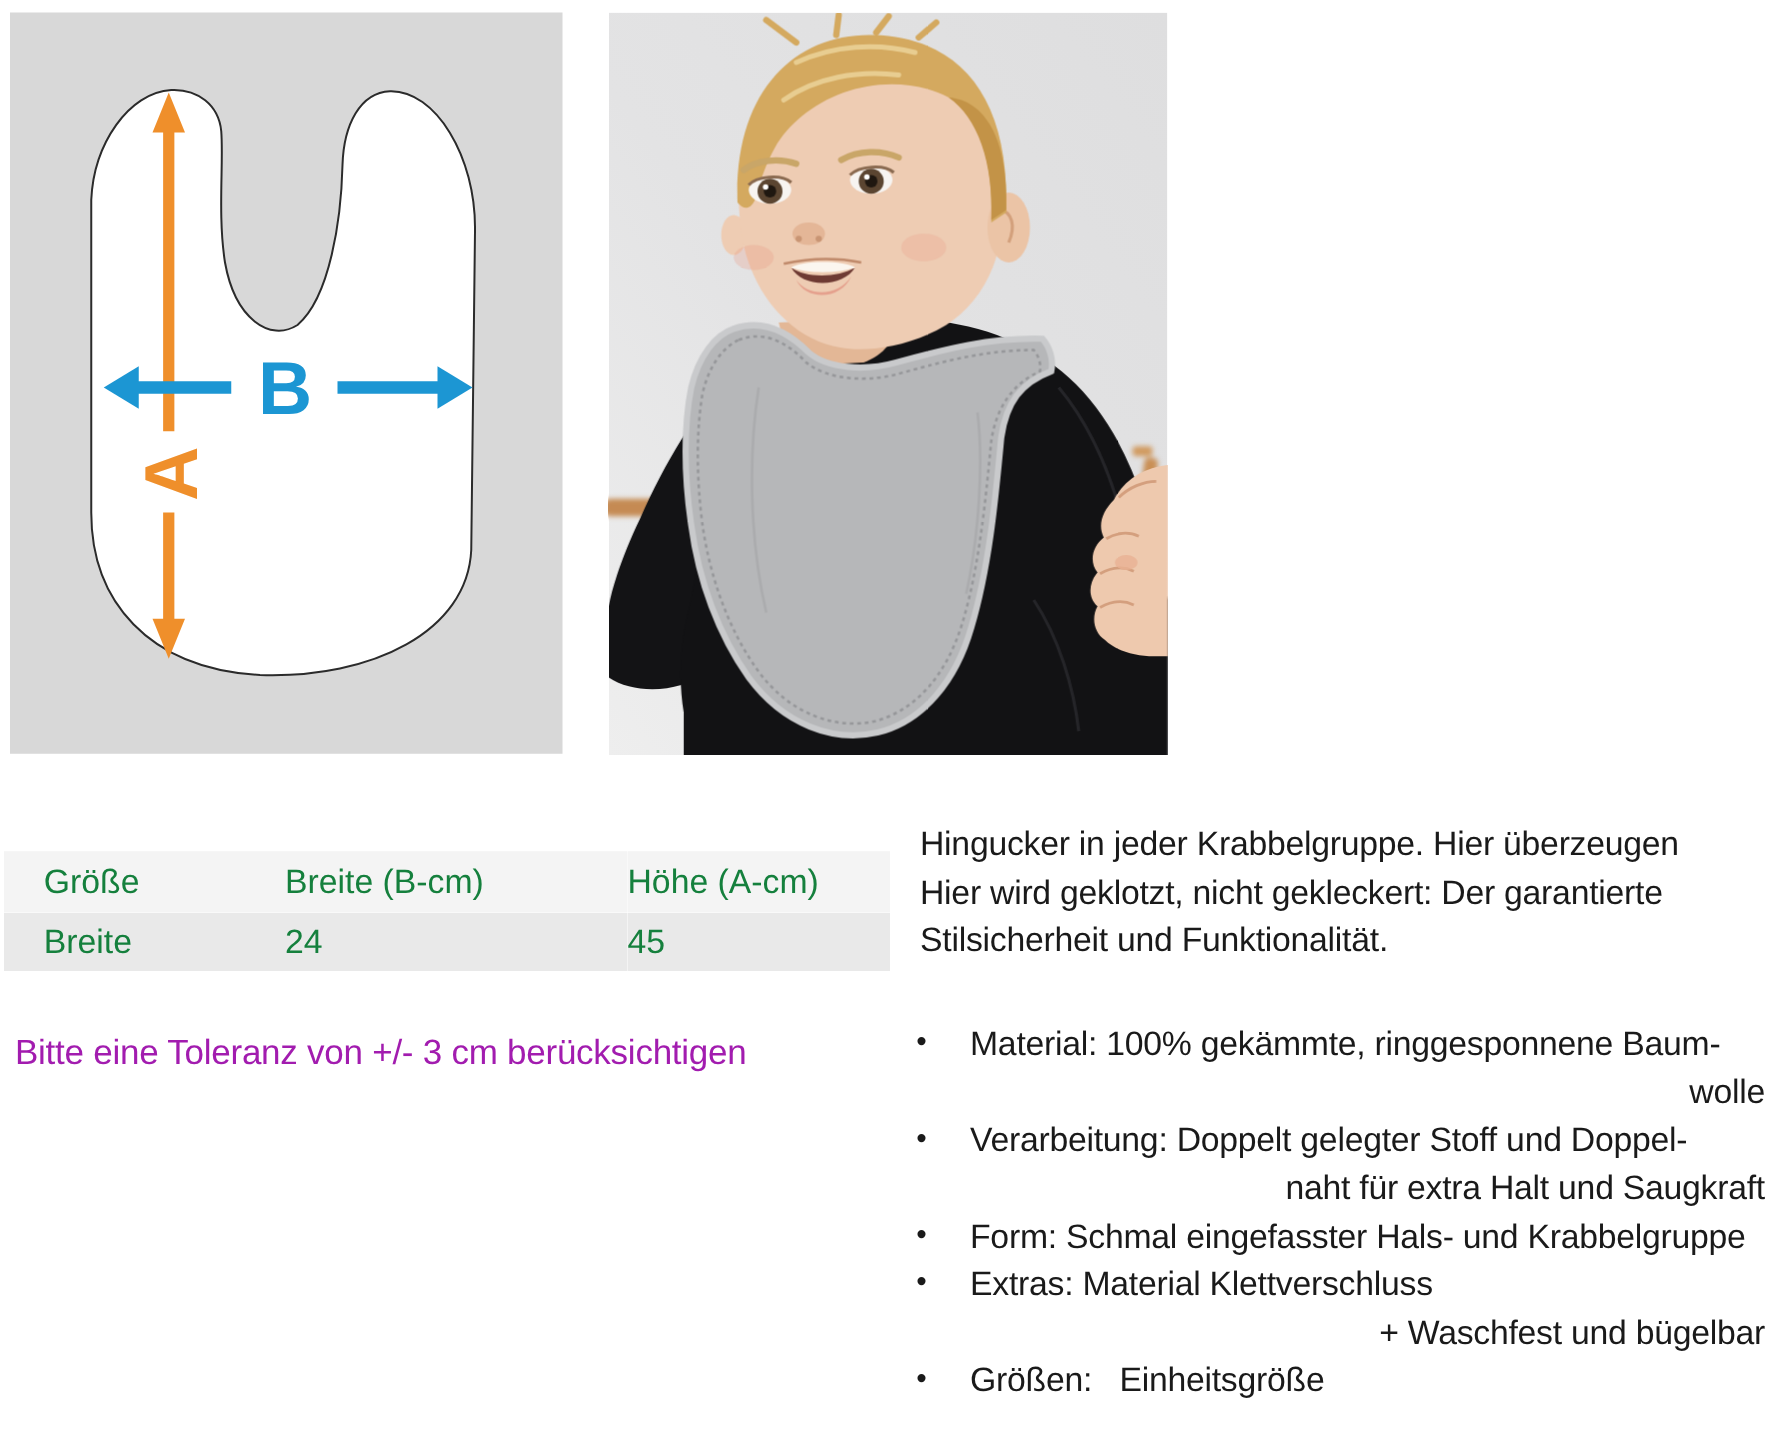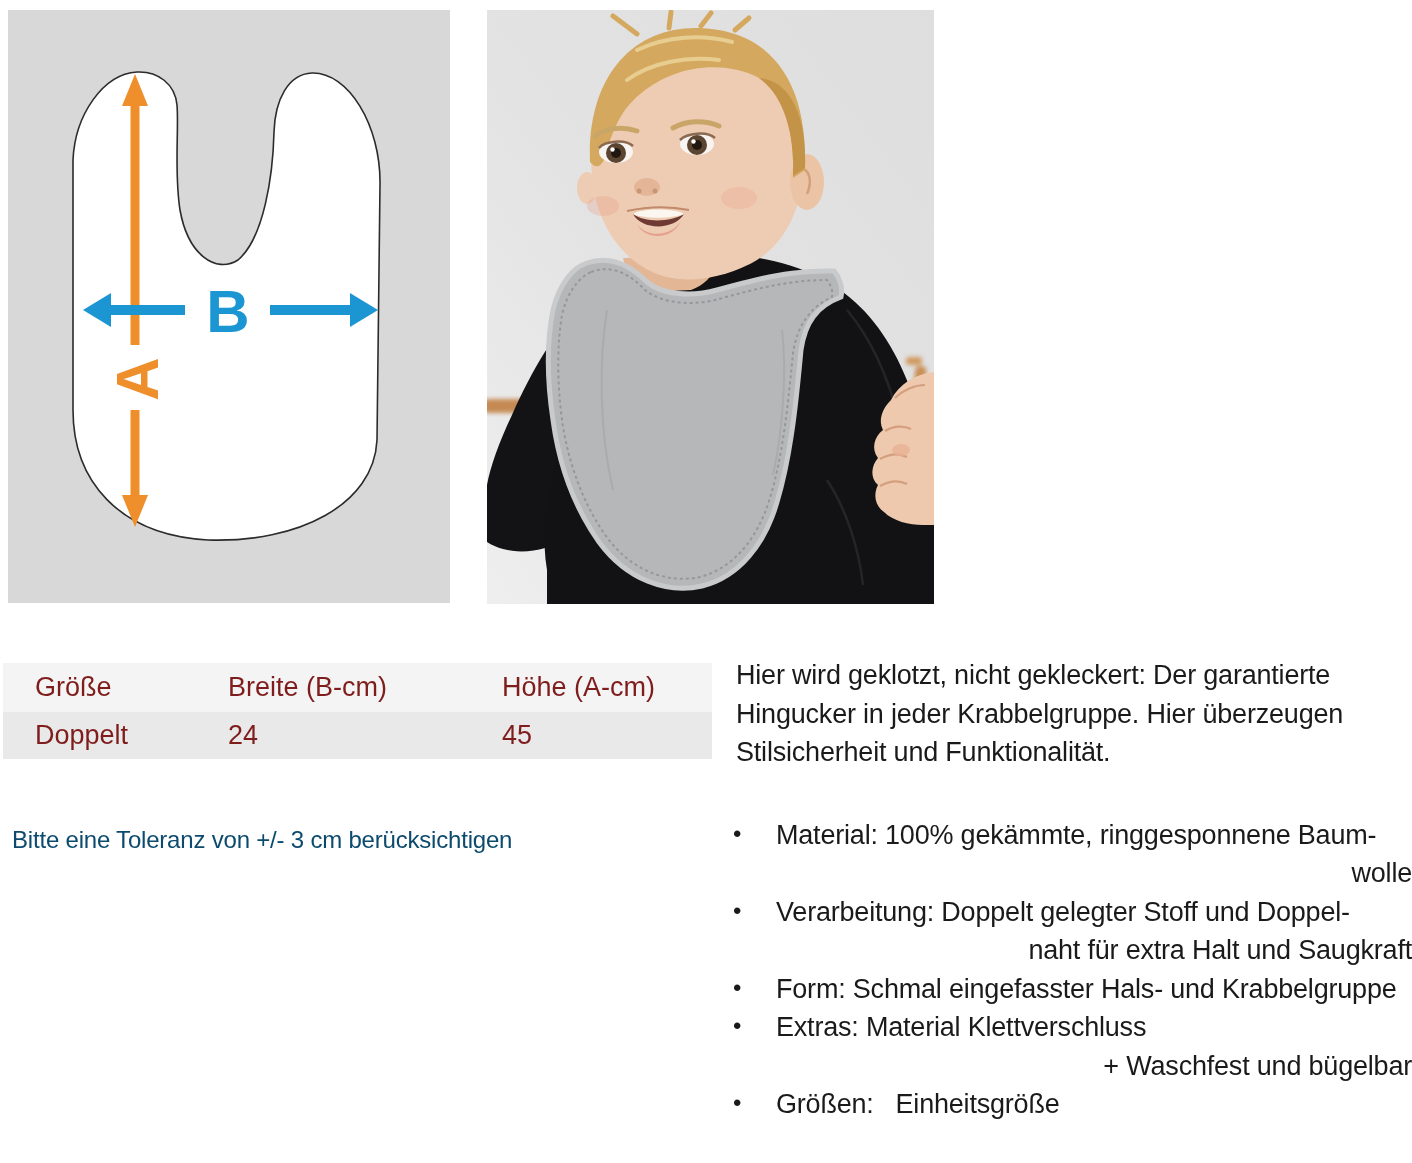--- a/index.html
+++ b/index.html
@@ -26,38 +26,38 @@
   }
   
   .photo-panel {
     position: absolute; left: 487px; top: 10px;
     width: 447px; height: 594px;
     overflow: hidden;
   }
   .photo-panel svg { display:block; }
   
   .size-table {
-    position: absolute; left: 3px; top: 663px;
+    position: absolute; left: 3px; top: 681px;
     width: 709px;
     border-collapse: collapse;
     table-layout: fixed;
     font-size: 27px;
-    color: #7f1d1d;
+    color: #15803d;
   }
   .size-table th, .size-table td {
     font-weight: normal; text-align: left;
     padding: 0; white-space: nowrap; overflow: hidden;
   }
   .size-table th:first-child, .size-table td:first-child { padding-left: 32px; }
   .size-table thead tr { background: #f4f4f4; height: 49px; }
   .size-table tbody tr { background: #e9e9e9; height: 47px; }
   
   .tolerance {
     position: absolute; left: 12px; top: 826px;
-    font-size: 24px; color: #0c4a6e;
+    font-size: 28px; color: #a21caf;
     letter-spacing: -0.2px;
     white-space: nowrap;
   }
   
   .description {
     position: absolute; left: 736px; top: 656px;
     width: 676px;
     font-size: 27px; line-height: 38.5px;
     letter-spacing: -0.2px;
     color: #1a1a1a;
@@ -292,33 +292,33 @@
       </colgroup>
     <thead>
         <tr id="size-table-head">
           <th>Größe</th>
           <th>Breite (B-cm)</th>
           <th>Höhe (A-cm)</th>
         </tr>
       </thead>
     <tbody id="size-table-body">
         <tr>
-          <td>Doppelt</td>
+          <td>Breite</td>
           <td>24</td>
           <td>45</td>
         </tr>
       </tbody>
   </table>
 
   <div class="tolerance">Bitte eine Toleranz von +/- 3 cm berücksichtigen</div>
 
   <div class="description">
     <div id="intro-lines">
+        <div class="dline">Hingucker in jeder Krabbelgruppe. Hier überzeugen</div>
         <div class="dline">Hier wird geklotzt, nicht gekleckert: Der garantierte</div>
-        <div class="dline">Hingucker in jeder Krabbelgruppe. Hier überzeugen</div>
         <div class="dline">Stilsicherheit und Funktionalität.</div>
       </div>
     <ul id="bullet-list" class="bullets">
         <li>
           <span class="dot">•</span>
           <div class="line">Material: 100% gekämmte, ringgesponnene Baum-</div>
           <div class="line cont">wolle</div>
         </li>
         <li>
           <span class="dot">•</span>

